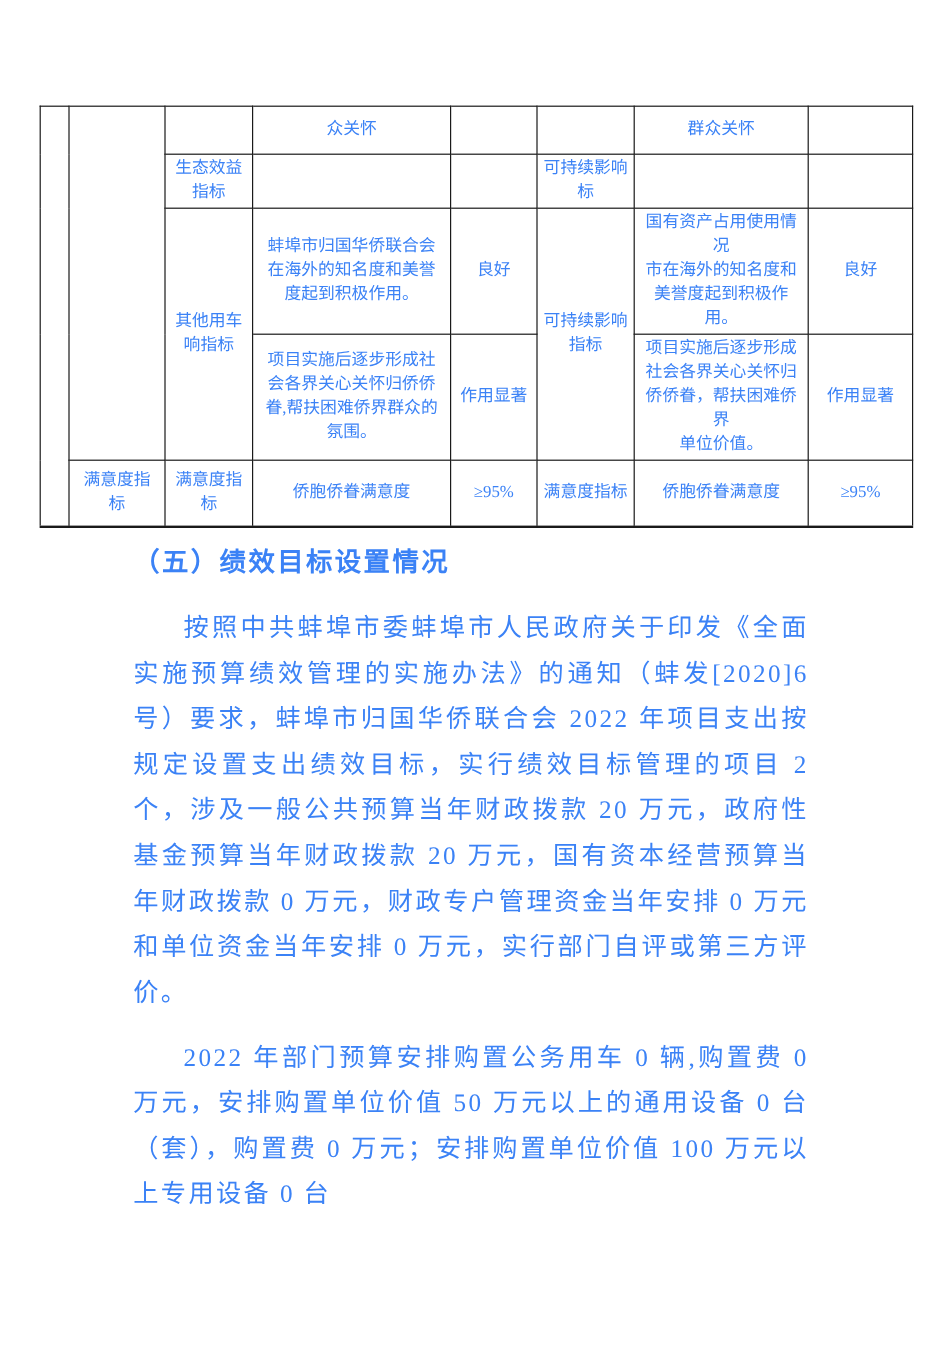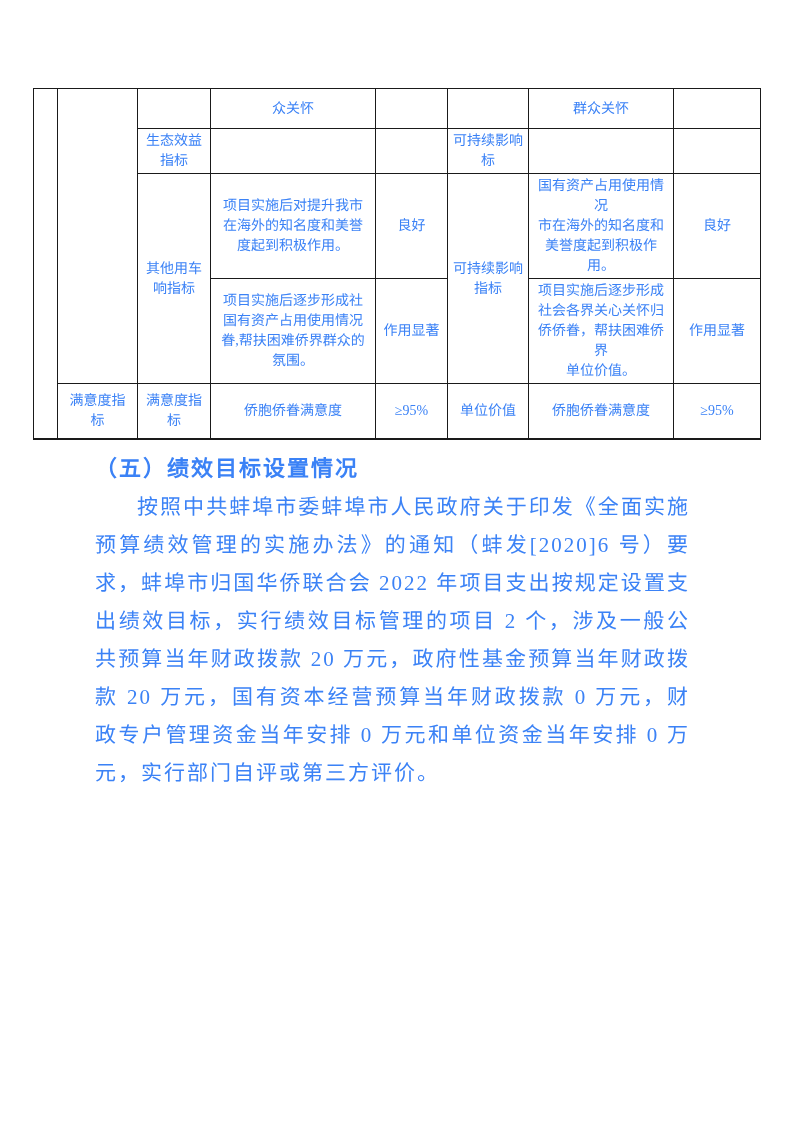--- a/index.html
+++ b/index.html
@@ -45,25 +45,25 @@
     width: 595px;
     font-size: 21px;
     line-height: 38px;
     letter-spacing: 2px;
     text-align: justify;
   }
   .section-heading {
     font-weight: bold;
     font-size: 22px;
     line-height: 38px;
-    margin: 2px 0 0 0;
+    margin: 2px 0 0 16px;
     letter-spacing: 2px;
   }
   .body-text p {
-    margin: 0;
+    margin: 16px;
     text-indent: 2em;
   }
   .inline-heading {
     font-weight: bold;
   }
 </style>
 </head>
 <body>
 
 <div class="page">
@@ -96,55 +96,56 @@
       <td></td>
       <td></td>
       <td>可持续影响
 标</td>
       <td></td>
       <td></td>
     </tr>
     <tr class="r3">
       <td rowspan="2">其他用车
 响指标</td>
-      <td>项目实施后对提升我市
+      <td>蚌埠市归国华侨联合会
 在海外的知名度和美誉
 度起到积极作用。</td>
       <td>良好</td>
       <td rowspan="2">可持续影响
 指标</td>
       <td>国有资产占用使用情况
 市在海外的知名度和
 美誉度起到积极作用。</td>
       <td>良好</td>
     </tr>
     <tr class="r4">
       <td>项目实施后逐步形成社
-国有资产占用使用情况
+会各界关心关怀归侨侨
 眷,帮扶困难侨界群众的
 氛围。</td>
       <td>作用显著</td>
       <td>项目实施后逐步形成
 社会各界关心关怀归
 侨侨眷，帮扶困难侨界
 单位价值。</td>
       <td>作用显著</td>
     </tr>
     <tr class="r5">
       <td>满意度指
 标</td>
       <td>满意度指
 标</td>
       <td>侨胞侨眷满意度</td>
       <td>≥95%</td>
-      <td>单位价值</td>
+      <td>满意度指标</td>
       <td>侨胞侨眷满意度</td>
       <td>≥95%</td>
     </tr>
   </tbody>
     </table>
 
   <div class="body-text">
     <div class="section-heading">（五）绩效目标设置情况</div>
     <p>按照中共蚌埠市委蚌埠市人民政府关于印发《全面实施预算绩效管理的实施办法》的通知（蚌发[2020]6 号）要求，蚌埠市归国华侨联合会 2022 年项目支出按规定设置支出绩效目标，实行绩效目标管理的项目 2 个，涉及一般公共预算当年财政拨款 20 万元，政府性基金预算当年财政拨款 20 万元，国有资本经营预算当年财政拨款 0 万元，财政专户管理资金当年安排 0 万元和单位资金当年安排 0 万元，实行部门自评或第三方评价。</p>
+    <p>2022 年部门预算安排购置公务用车 0 辆,购置费 0 万元，安排购置单位价值 50 万元以上的通用设备 0 台（套），购置费 0 万元；安排购置单位价值 100 万元以上专用设备 0 台</p>
   </div>
 
 </div>
 
 </body></html>

